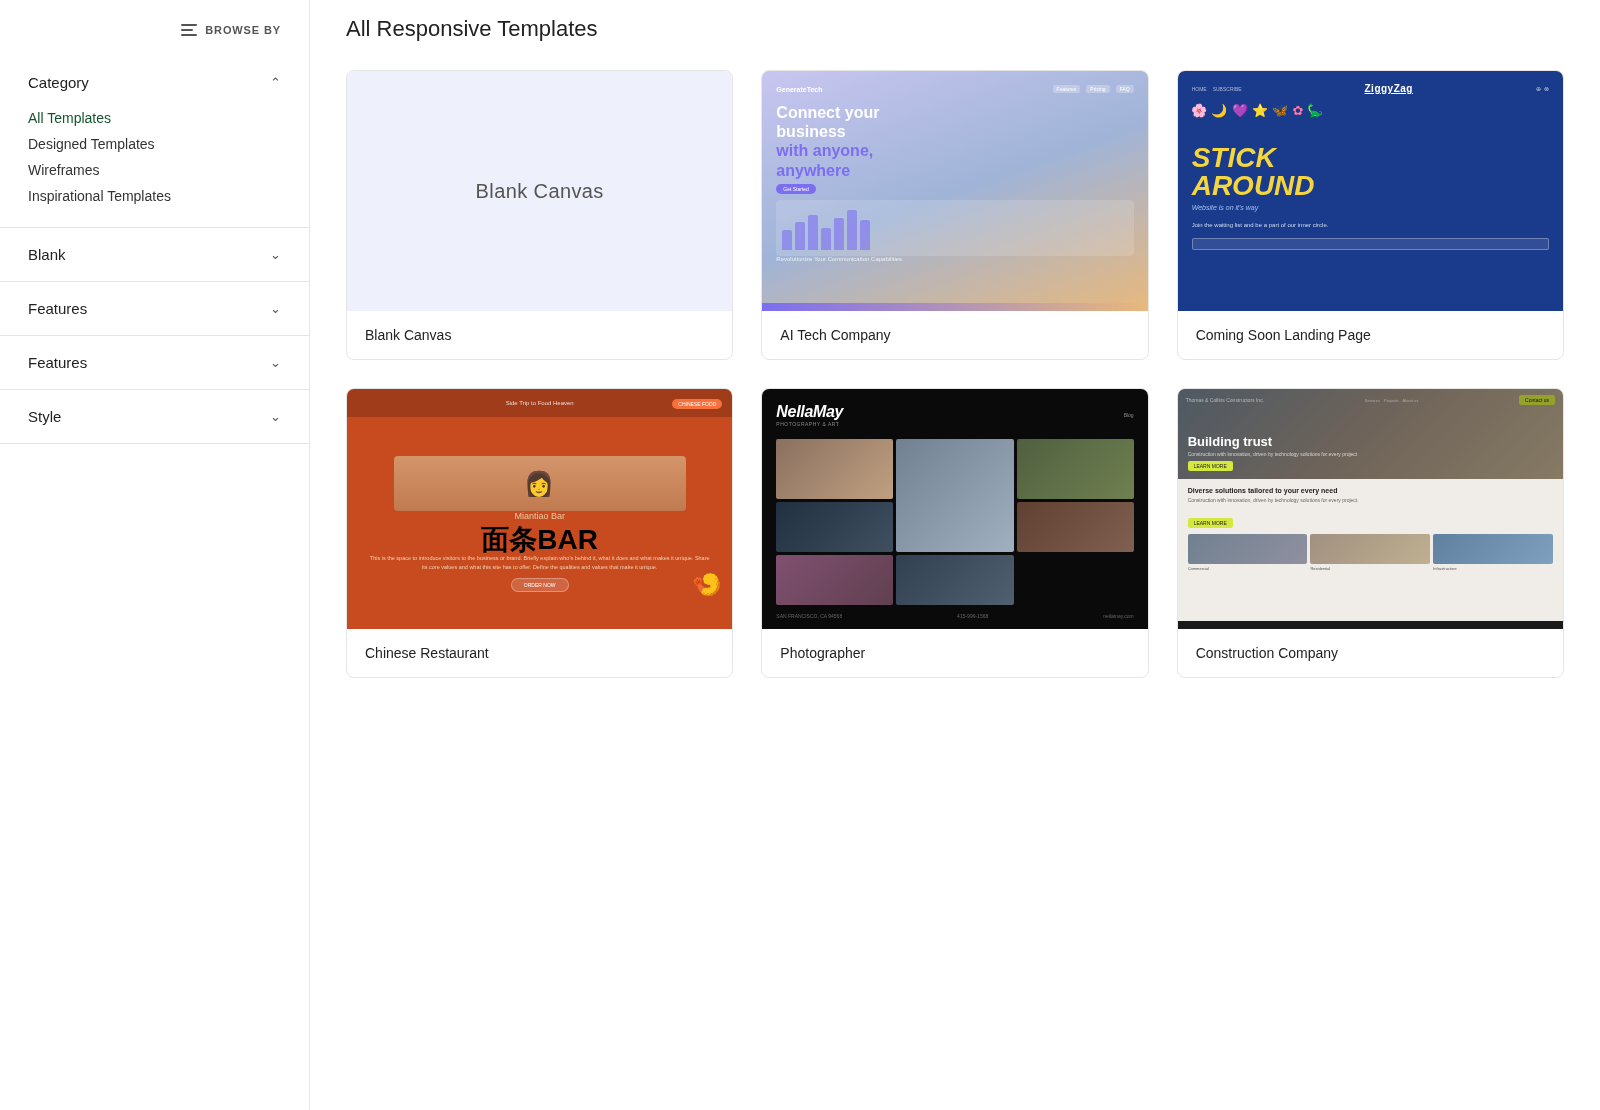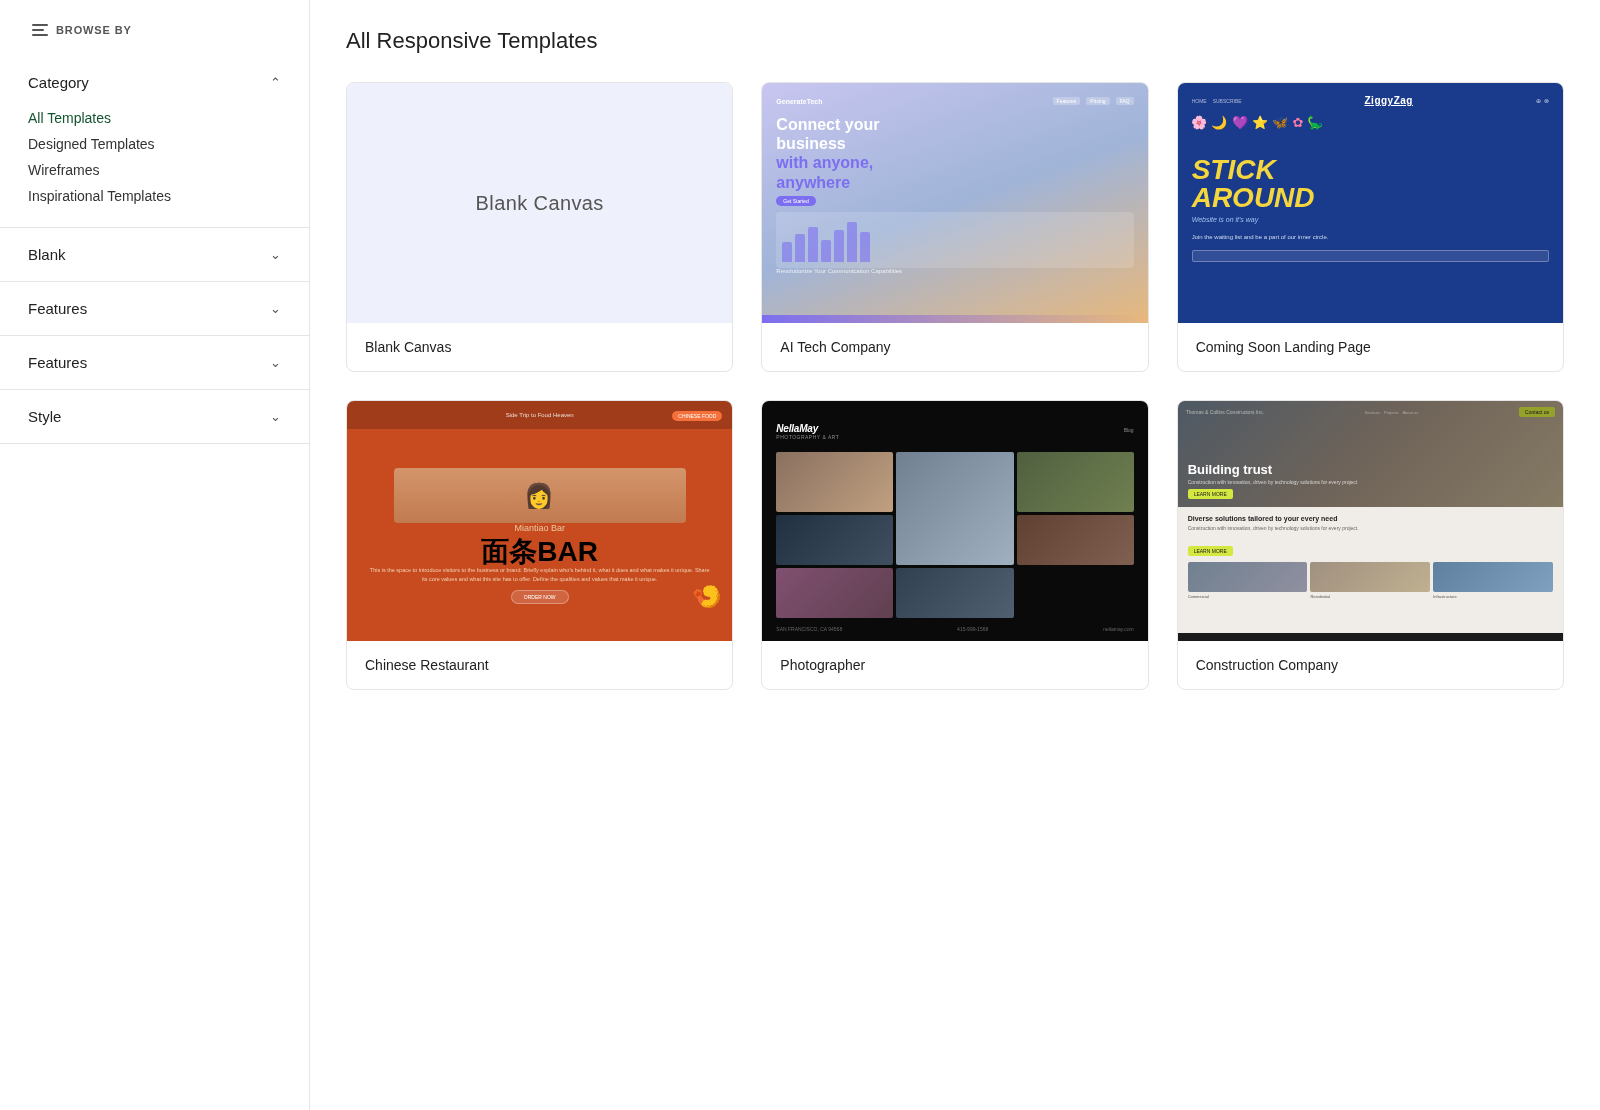--- a/index.html
+++ b/index.html
@@ -26,20 +26,21 @@
     .browse-by-header {
       display: flex;
       align-items: center;
       gap: 8px;
       padding: 0 28px 20px 32px;
       font-size: 11px;
       font-weight: 600;
       letter-spacing: 0.08em;
       color: #555;
       text-transform: uppercase;
+      justify-content: flex-end;
     }
 
     .browse-icon {
       display: flex;
       flex-direction: column;
       gap: 3px;
     }
     .browse-icon span {
       display: block;
       height: 2px;
@@ -86,21 +87,21 @@
 
     .sidebar-nav-item.active {
       color: #14532d;
       font-weight: 500;
     }
 
     
     #main {
       flex: 1;
       overflow-y: auto;
-      padding: 28px 36px;
+      padding: 16px 36px;
     }
 
     .page-title {
       font-size: 22px;
       font-weight: 500;
       color: #222;
       margin-bottom: 28px;
     }
 
     .templates-grid {
@@ -336,21 +337,21 @@
       flex-direction: column;
       padding: 14px;
       position: relative;
     }
     .thumb-photo-header {
       display: flex;
       justify-content: space-between;
       align-items: baseline;
       margin-bottom: 12px;
     }
-    .thumb-photo-brand { font-size: 10px; font-weight: 700; color: #fff; font-style: italic; letter-spacing: -0.02em; margin-top: 8px; }
+    .thumb-photo-brand { font-size: 16px; font-weight: 700; color: #fff; font-style: italic; letter-spacing: -0.02em; }
     .thumb-photo-nav { font-size: 5px; color: #888; }
     .thumb-photo-grid {
       display: grid;
       grid-template-columns: 1fr 1fr 1fr;
       gap: 3px;
       flex: 1;
     }
     .photo-cell {
       border-radius: 2px;
       overflow: hidden;
@@ -373,21 +374,21 @@
     
     .thumb-construction {
       background: #f0ede8;
       height: 100%;
       display: flex;
       flex-direction: column;
       position: relative;
       overflow: hidden;
     }
     .thumb-construction-hero {
-      height: 106px;
+      height: 90px;
       background: linear-gradient(135deg, #708090 0%, #a09080 50%, #c0b090 100%);
       position: relative;
       overflow: hidden;
     }
     .thumb-construction-hero-overlay {
       position: absolute;
       inset: 0;
       background: rgba(0,0,0,0.3);
       display: flex;
       align-items: flex-end;

